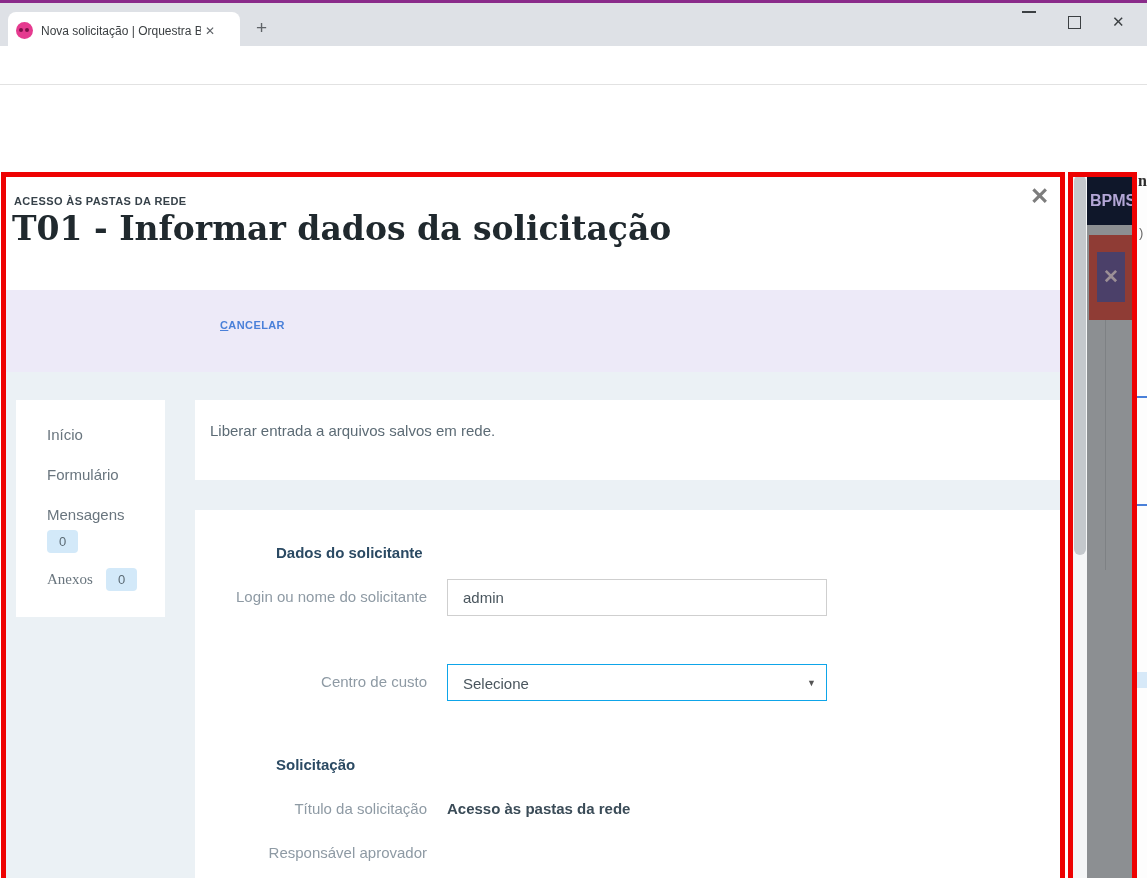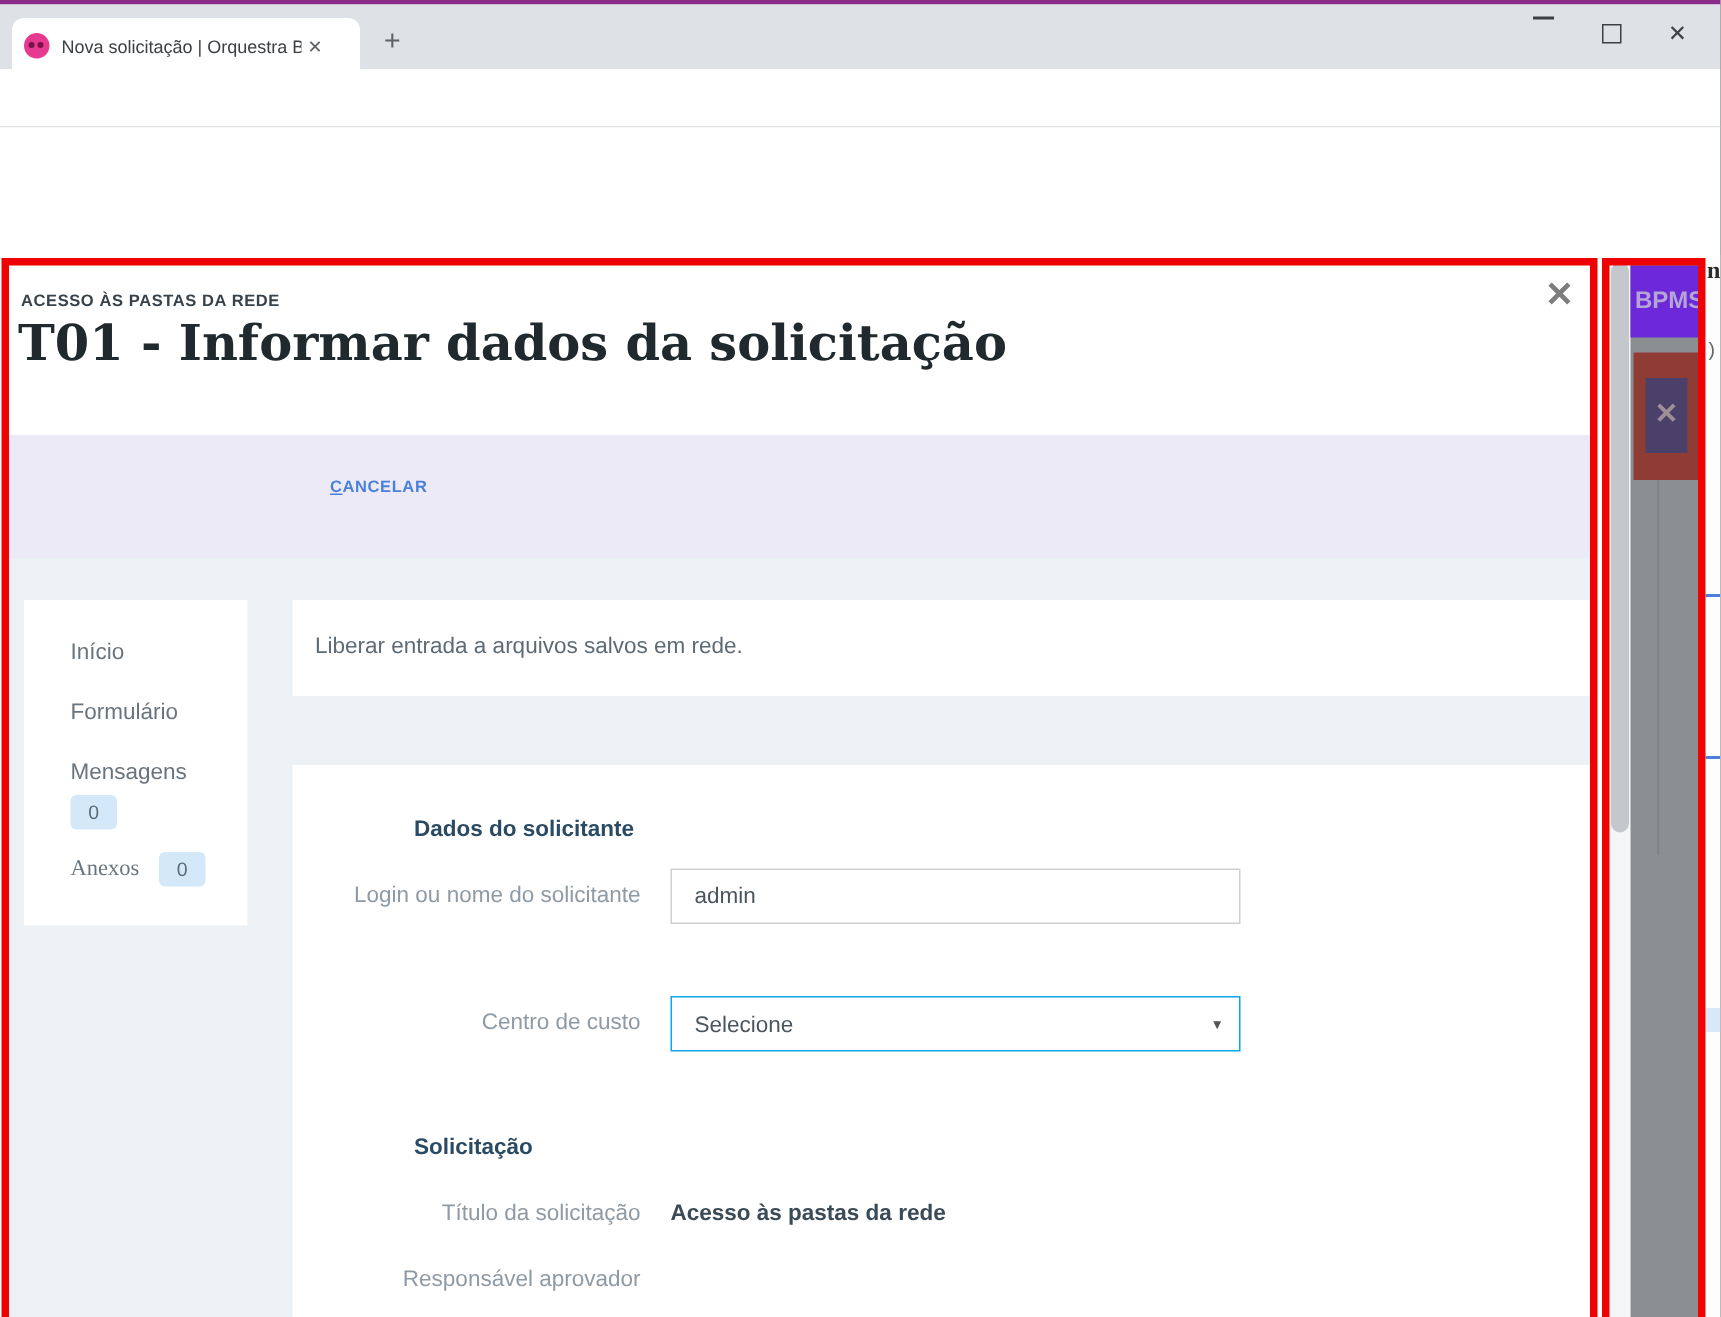--- a/index.html
+++ b/index.html
@@ -79,42 +79,42 @@
   #modal-body { left:6px; top:287px; width:1054px; height:578px; background:#ebf1f5; }
 
   #sidebar { left:16px; top:315px; width:149px; height:217px; background:#fff; }
   .side-item { left:47px; font-size:15px; color:#69757e; }
   #side-inicio { top:341px; } #side-form { top:381px; } #side-msg { top:421px; } #side-anexos { top:486px;font-family:Liberation Serif, serif; }
   .badge { background:#d3e9f9; color:#5b6a74; font-size:13px; border-radius:4px; text-align:center;
     width:31px; height:23px; line-height:23px; }
   #badge-msg { left:47px; top:445px; }
   #badge-anexos { left:106px; top:483px; }
 
-  #desc-card { left:195px; top:315px; width:865px; height:64px; background:#fff; }
+  #desc-card { left:195px; top:315px; width:865px; height:80px; background:#fff; }
   #desc-text { left:15px; top:22px; font-size:15px; color:#5c6b75; position:absolute; }
 
   #form-card { left:195px; top:425px; width:865px; height:440px; background:#fff; }
   .fsection { position:absolute; left:81px; font-size:15px; font-weight:bold; color:#2b4a63; }
   #sec1 { top:34px; } #sec2 { top:246px; }
   .flabel { position:absolute; left:10px; width:222px; text-align:right; font-size:15px; color:#8e9aa4; }
   .fvalue { position:absolute; left:252px; font-size:15px; font-weight:bold; color:#3a4b57; }
   #lbl-login { top:78px; } #lbl-cc { top:163px; }
   #inp-login { position:absolute; left:252px; top:69px; width:380px; height:37px; border:1px solid #cfcfcf;
     background:#fff; font-size:15px; color:#4a565e; padding:0 15px; font-family:"Liberation Sans", sans-serif; }
   #sel-cc { position:absolute; left:252px; top:154px; width:380px; height:37px; border:1px solid #0ea5e9;
     background:#fff; font-size:15px; color:#4a565e; line-height:37px; padding:0 15px; }
   #sel-arrow { position:absolute; right:10px; top:0; font-size:9px; color:#555; }
   #row0-l { top:290px; } #row0-v { top:290px; }
   #row1-l { top:334px; } #row1-v { top:334px; }
 
   
   #scroll-track { left:1073px; top:90px; width:14px; height:777px; background:#f5f6f7; }
   #scroll-thumb { left:1074px; top:90px; width:12px; height:380px; background:#c4c8cc; border-radius:6px; }
   #dim-col { left:1087px; top:90px; width:45px; height:777px; background:#8c8f92; }
-  #bg-brand { left:0; top:2px; width:45px; height:48px; background:#6d28d9; position:absolute;
+  #bg-brand { left:0; top:2px; width:45px; height:48px; background:#0f172a; position:absolute;
     color:#b3a6d6; font-size:16px; font-weight:bold; line-height:48px; padding-left:3px; overflow:hidden; }
   #bg-maroon { left:2px; top:60px; width:43px; height:85px; background:#8f3c35; position:absolute; }
   #bg-close-sq { left:8px; top:17px; width:28px; height:50px; background:#4b4069; position:absolute;
     color:#9c8f96; font-size:19px; font-weight:bold; text-align:center; line-height:50px; }
   #dim-seam { left:18px; top:145px; width:1px; height:250px; background:#7e8184; position:absolute; }
 
   
   #sliver { left:1137px; top:85px; width:10px; height:785px; background:#fdfdfd; overflow:hidden; }
   #sliver-n { position:absolute; left:1px; top:2px; font-size:16px; font-weight:bold; color:#2b2b2b;
     font-family:"Liberation Serif", serif; }

